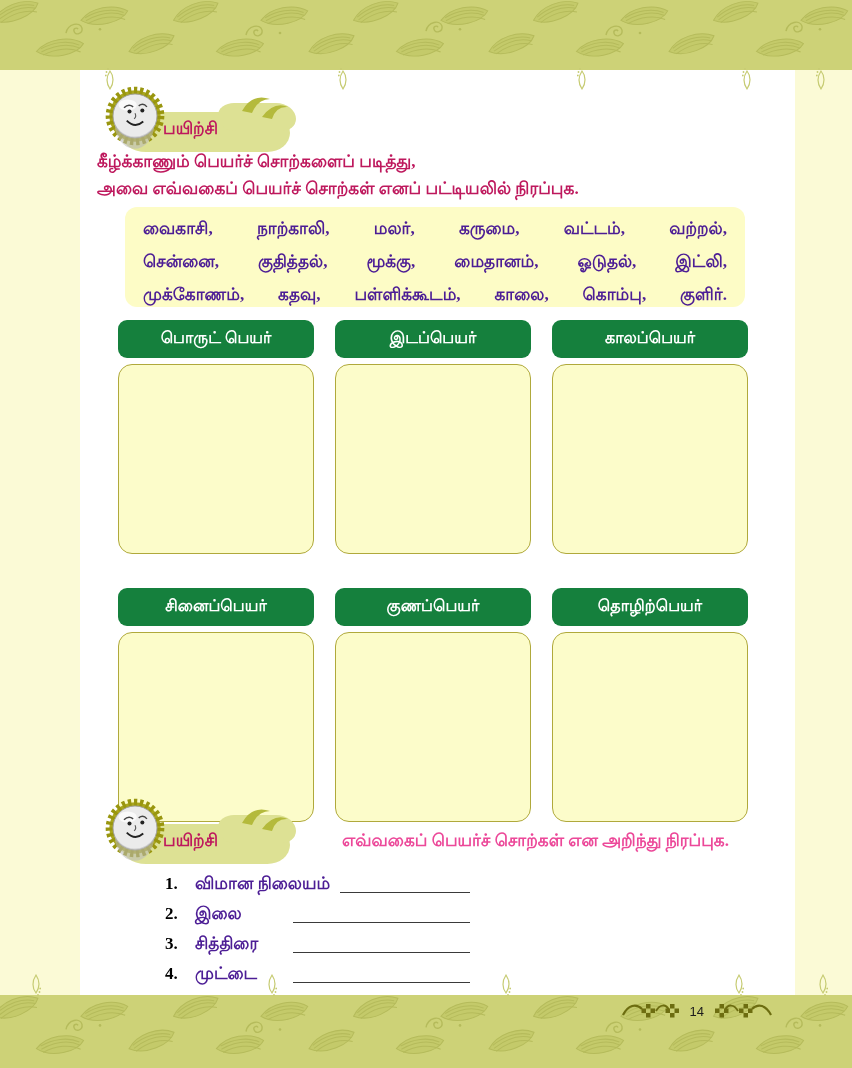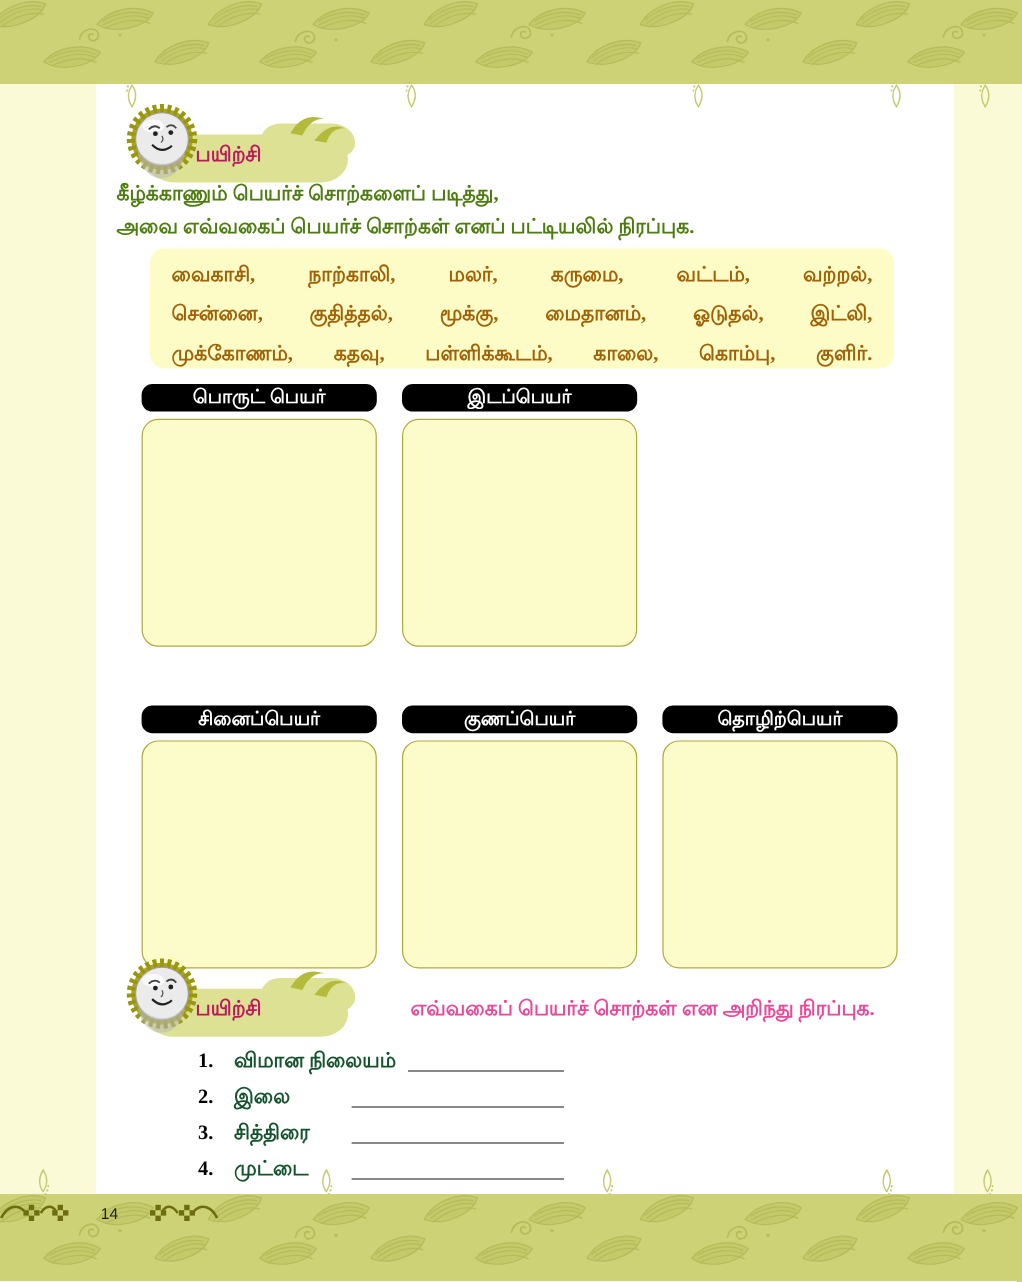--- a/index.html
+++ b/index.html
@@ -18,44 +18,44 @@
   .badge{position:absolute;width:205px;height:72px;}
   .badge .blob{position:absolute;left:20px;top:29px;width:170px;height:40px;background:#dde194;
     border-radius:24px 30px 26px 30px / 20px 24px 22px 24px;}
   .badge .blob2{position:absolute;left:118px;top:20px;width:78px;height:28px;background:#dde194;
     border-radius:16px 20px 14px 18px / 12px 16px 12px 14px;}
   .badge .sun{position:absolute;left:2px;top:0px;width:66px;height:66px;}
   .badge .sprout{position:absolute;left:140px;top:6px;width:54px;height:36px;}
   .badge .badge-label{position:absolute;left:63px;top:36px;font-size:17px;font-weight:bold;color:#be185d;}
   
   .instr{position:absolute;left:97px;top:148px;width:620px;font-size:17px;font-weight:bold;
-    color:#4d7c0f;line-height:27px;}
+    color:#be185d;line-height:27px;}
   .instr2{position:absolute;left:342px;top:831px;width:410px;font-size:17px;font-weight:bold;color:#ec4899;}
   
   .wordbank{position:absolute;left:125px;top:207px;width:620px;height:100px;background:#fdfcc6;
     border-radius:12px;box-sizing:border-box;padding:5px 18px 0 18px;}
-  .wb-row{display:flex;justify-content:space-between;line-height:33px;font-size:17px;font-weight:bold;color:#a16207;}
+  .wb-row{display:flex;justify-content:space-between;line-height:33px;font-size:17px;font-weight:bold;color:#4c1d95;}
   
   .catgrid{position:absolute;left:118px;width:630px;display:grid;grid-template-columns:repeat(3,1fr);
     column-gap:21px;}
   .grid1{top:320px;}
   .grid2{top:565px;margin-top:23px;}
-  .pill{height:23px;background:#000000;border-radius:9px;display:flex;align-items:center;
+  .pill{height:38px;background:#15803d;border-radius:9px;display:flex;align-items:center;
     justify-content:center;color:#ffffff;font-size:16px;font-weight:bold;}
   .ansbox{margin-top:6px;height:190px;background:#fcfcca;border:1px solid #b0a93c;border-radius:14px;
     box-sizing:border-box;}
   
   .filllist{position:absolute;left:165px;top:870px;width:305px;}
   .fitem{display:flex;height:28px;margin-bottom:2px;align-items:center;}
   .fnum{width:30px;font-size:17px;font-weight:bold;color:#000;}
-  .fword{min-width:88px;margin-right:10px;font-size:17px;font-weight:bold;color:#14532d;white-space:nowrap;}
+  .fword{min-width:88px;margin-right:10px;font-size:17px;font-weight:bold;color:#4c1d95;white-space:nowrap;}
   .fblank{flex:1;border-bottom:1.6px solid #3a3a3a;height:16px;align-self:flex-end;margin-bottom:5px;}
   
-  .footer{position:absolute;left:0;top:1002px;width:772px;display:flex;justify-content:flex-start;
-    align-items:center;gap:26px;z-index:3;}
+  .footer{position:absolute;left:0;top:1002px;width:772px;display:flex;justify-content:flex-end;
+    align-items:center;gap:10px;z-index:3;}
   .orn{width:58px;height:18px;}
   .orn.flip{transform:scaleX(-1);}
   .pagenum{font-family:"Liberation Sans",sans-serif;font-size:13px;color:#1c1c1c;}
   
   .dang{position:absolute;width:11px;height:23px;z-index:2;}
   .dang.up{transform:rotate(180deg);}
   .defs{position:absolute;width:0;height:0;overflow:hidden;}
 </style>
 </head>
 <body>
@@ -223,20 +223,24 @@
 
 <div class="catgrid grid1">
   <div>
     <div class="pill">பொருட் பெயர்</div>
     <div class="ansbox"></div>
   </div>
   <div>
     <div class="pill">இடப்பெயர்</div>
     <div class="ansbox"></div>
   </div>
+  <div>
+    <div class="pill">காலப்பெயர்</div>
+    <div class="ansbox"></div>
+  </div>
 </div>
 
 <div class="catgrid grid2">
   <div>
     <div class="pill">சினைப்பெயர்</div>
     <div class="ansbox"></div>
   </div>
   <div>
     <div class="pill">குணப்பெயர்</div>
     <div class="ansbox"></div>

